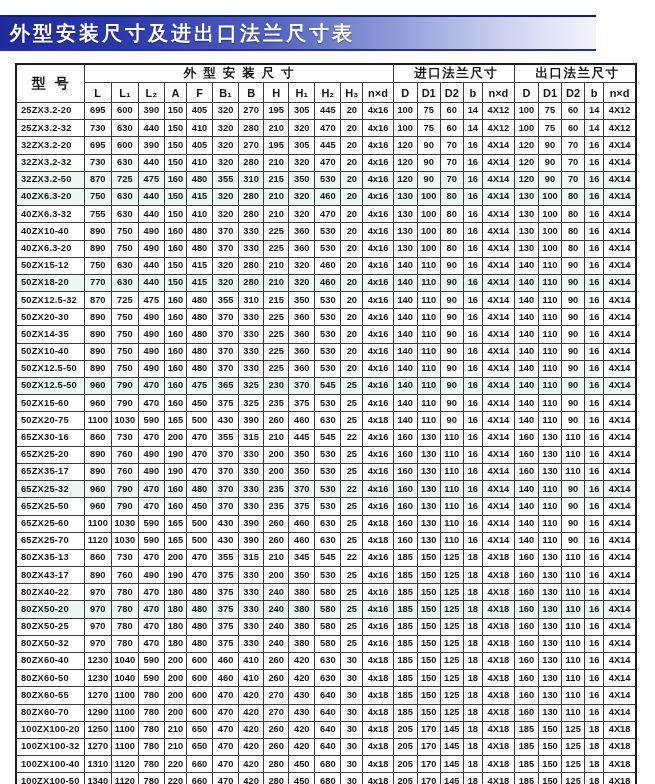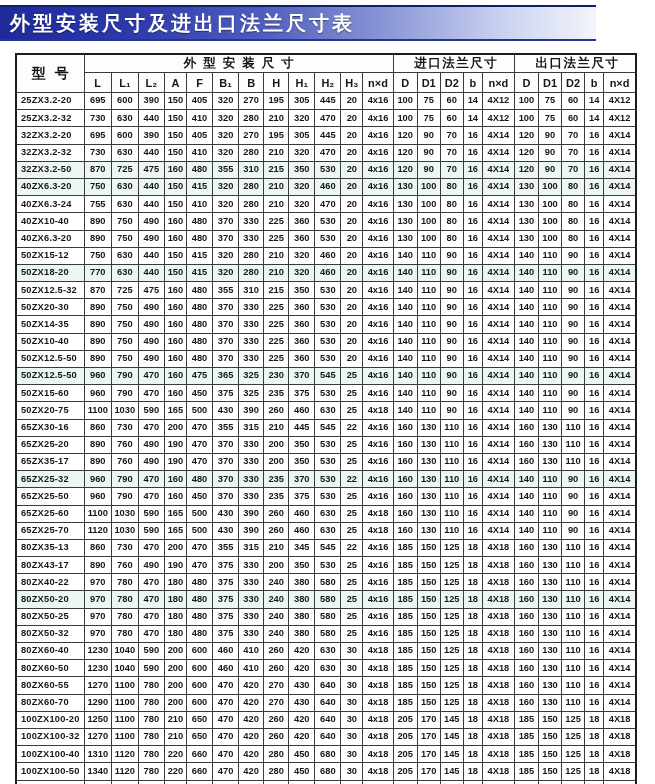--- a/index.html
+++ b/index.html
@@ -2,21 +2,21 @@
 <html><head>
 <meta charset="utf-8">
 <style>
   html,body{margin:0;padding:0;background:#ffffff;}
   body{
     width:655px;height:784px;overflow:hidden;
     font-family:"Liberation Sans","DejaVu Sans",sans-serif;
     -webkit-font-smoothing:antialiased;
   }
   .banner{
-    margin-top:5px;height:36px;width:596px;
+    margin-top:15px;height:36px;width:596px;
     background:linear-gradient(90deg,#1f2a9a 0%,#2c3aac 22%,#5160bd 45%,#8b97d6 65%,#c9d1ef 84%,#f3f5fc 100%);
     border-top:2px solid #141c6e;border-bottom:2px solid #2a338f;
     display:flex;align-items:center;box-sizing:border-box;
   }
   .banner h1{
     margin:0 0 0 10px;color:#ffffff;font-size:20px;font-weight:700;
     letter-spacing:3px;font-family:"DejaVu Sans","Liberation Sans",sans-serif;
     text-shadow:0 1px 1px rgba(0,0,30,.45);
   }
   .tbl-wrap{margin:12px 0 0 15px;}
@@ -250,21 +250,21 @@
           <td>80</td>
           <td>16</td>
           <td>4X14</td>
           <td>130</td>
           <td>100</td>
           <td>80</td>
           <td>16</td>
           <td>4X14</td>
         </tr>
         <tr>
-          <td class="model">40ZX6.3-24</td>
+          <td class="model">40ZX6.3-32</td>
           <td>755</td>
           <td>630</td>
           <td>440</td>
           <td>150</td>
           <td>410</td>
           <td>320</td>
           <td>280</td>
           <td>210</td>
           <td>320</td>
           <td>470</td>

